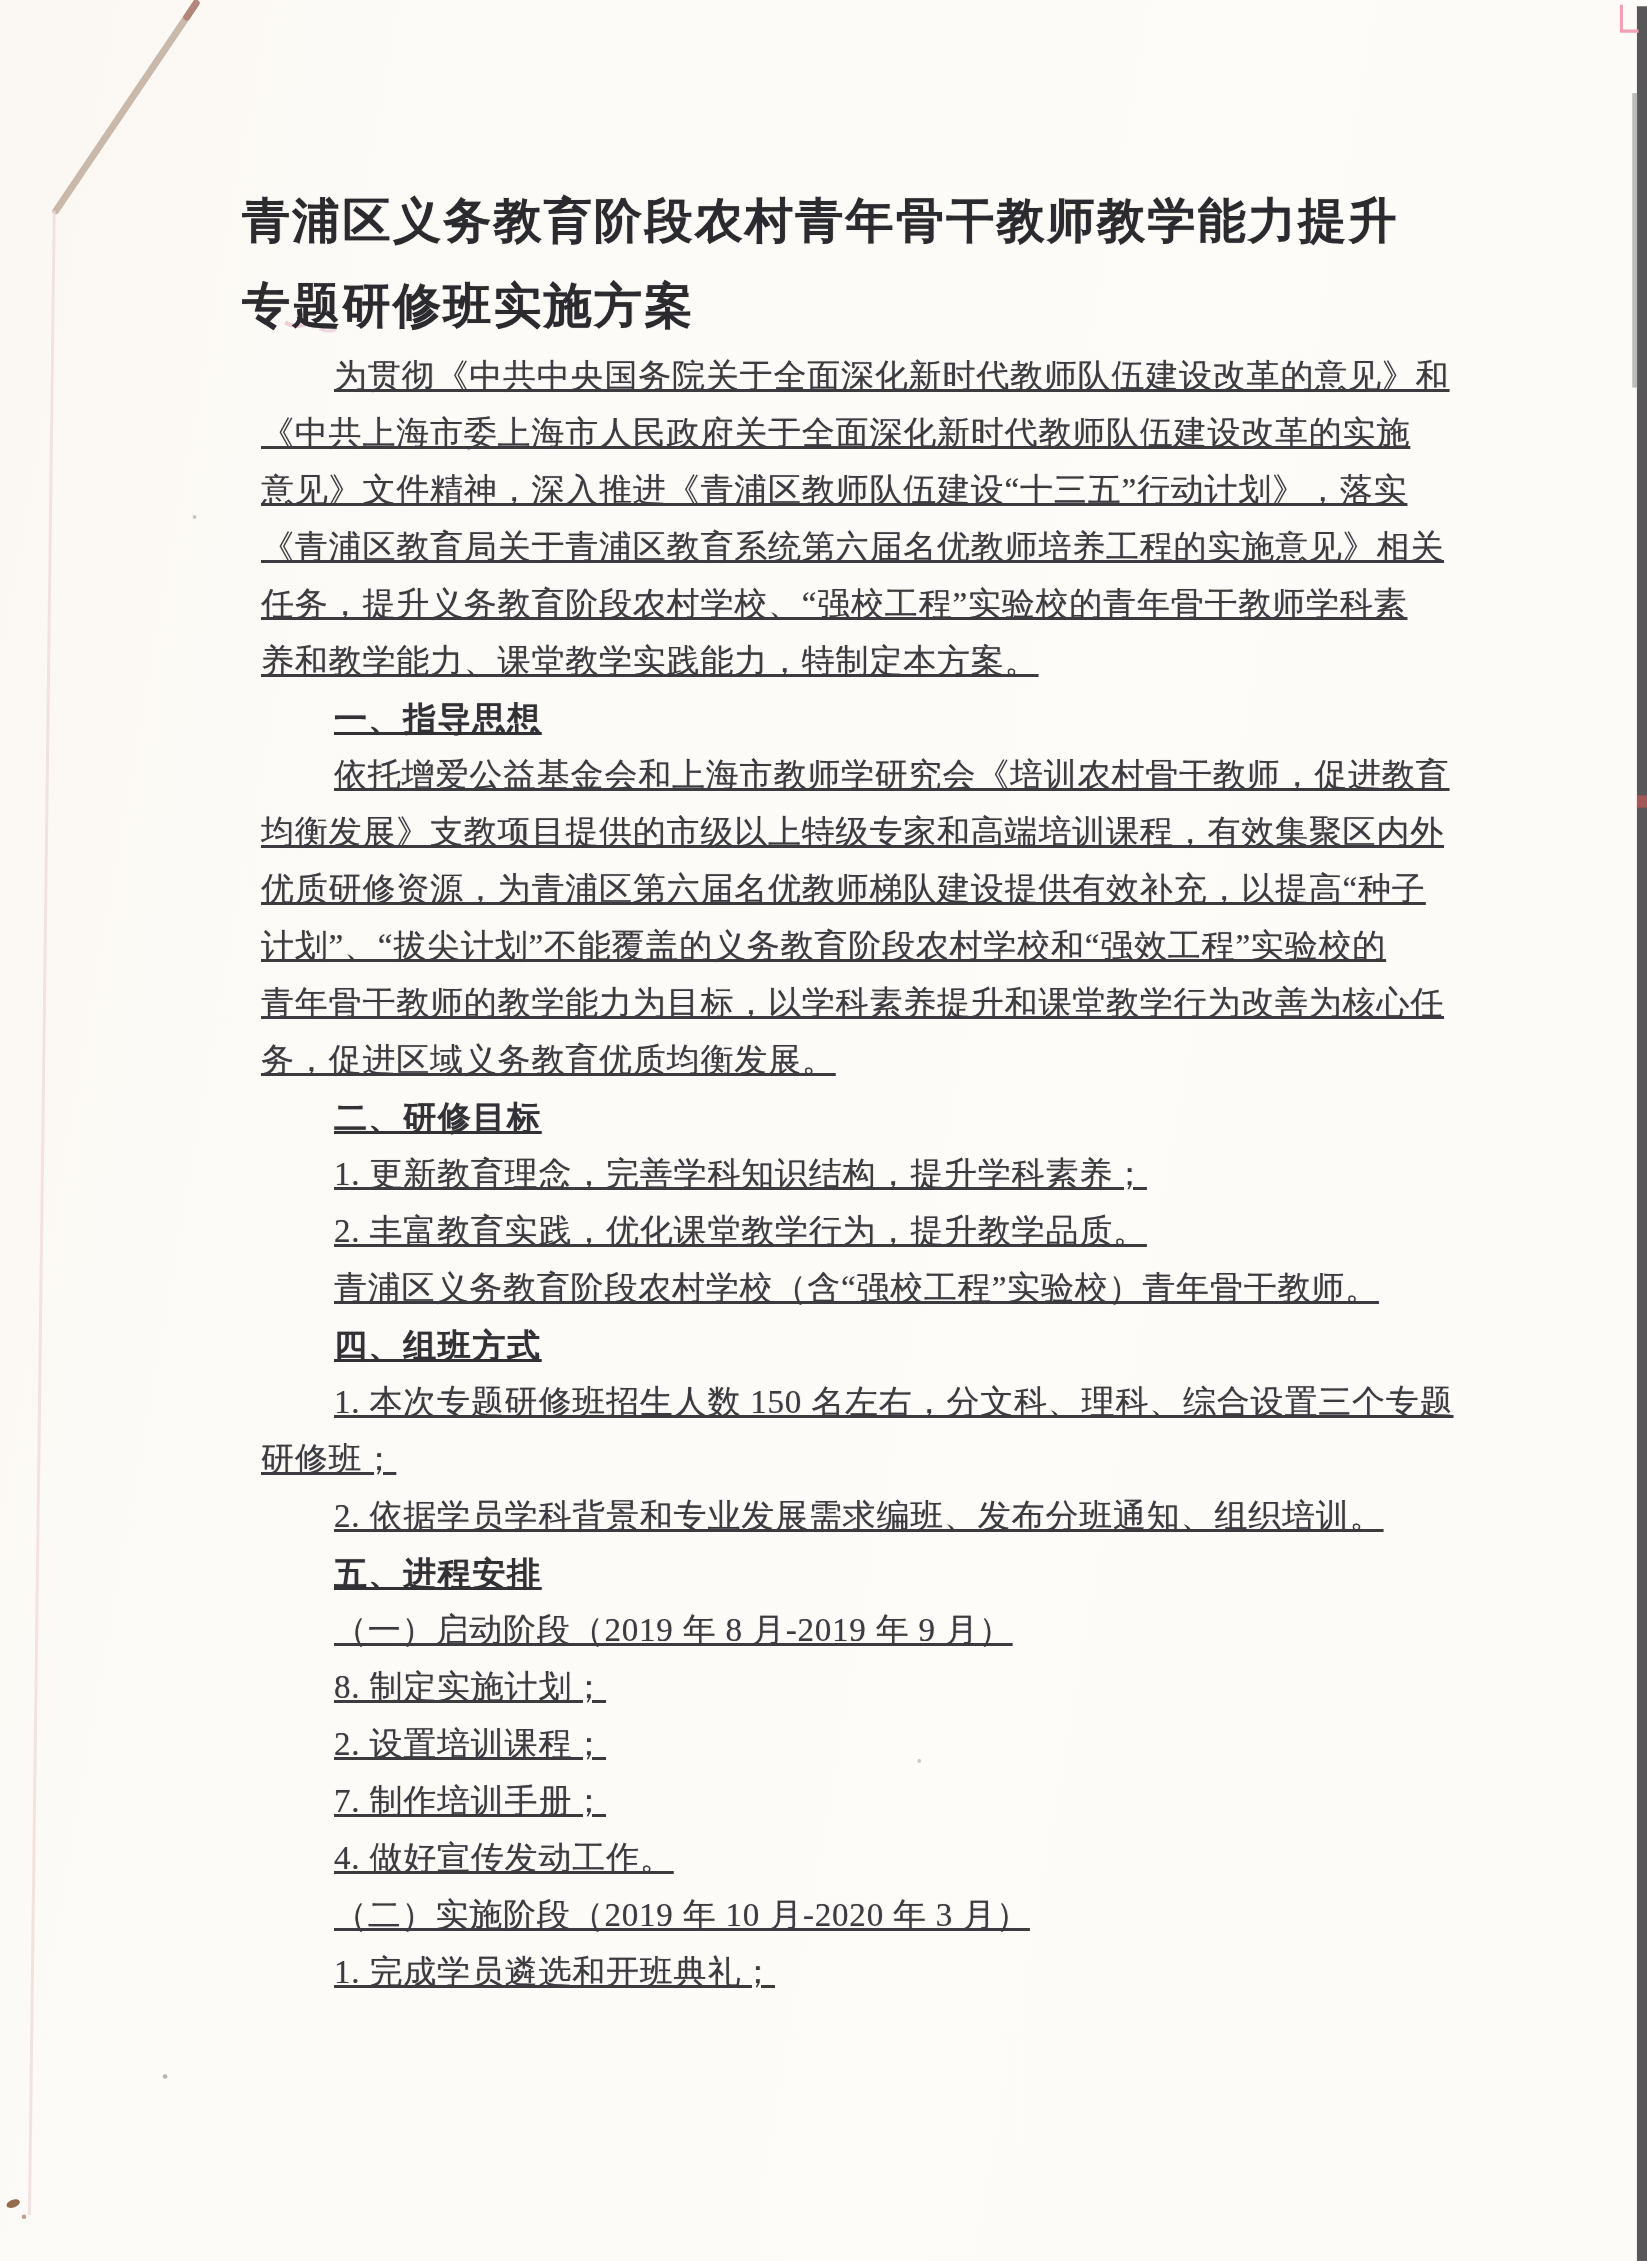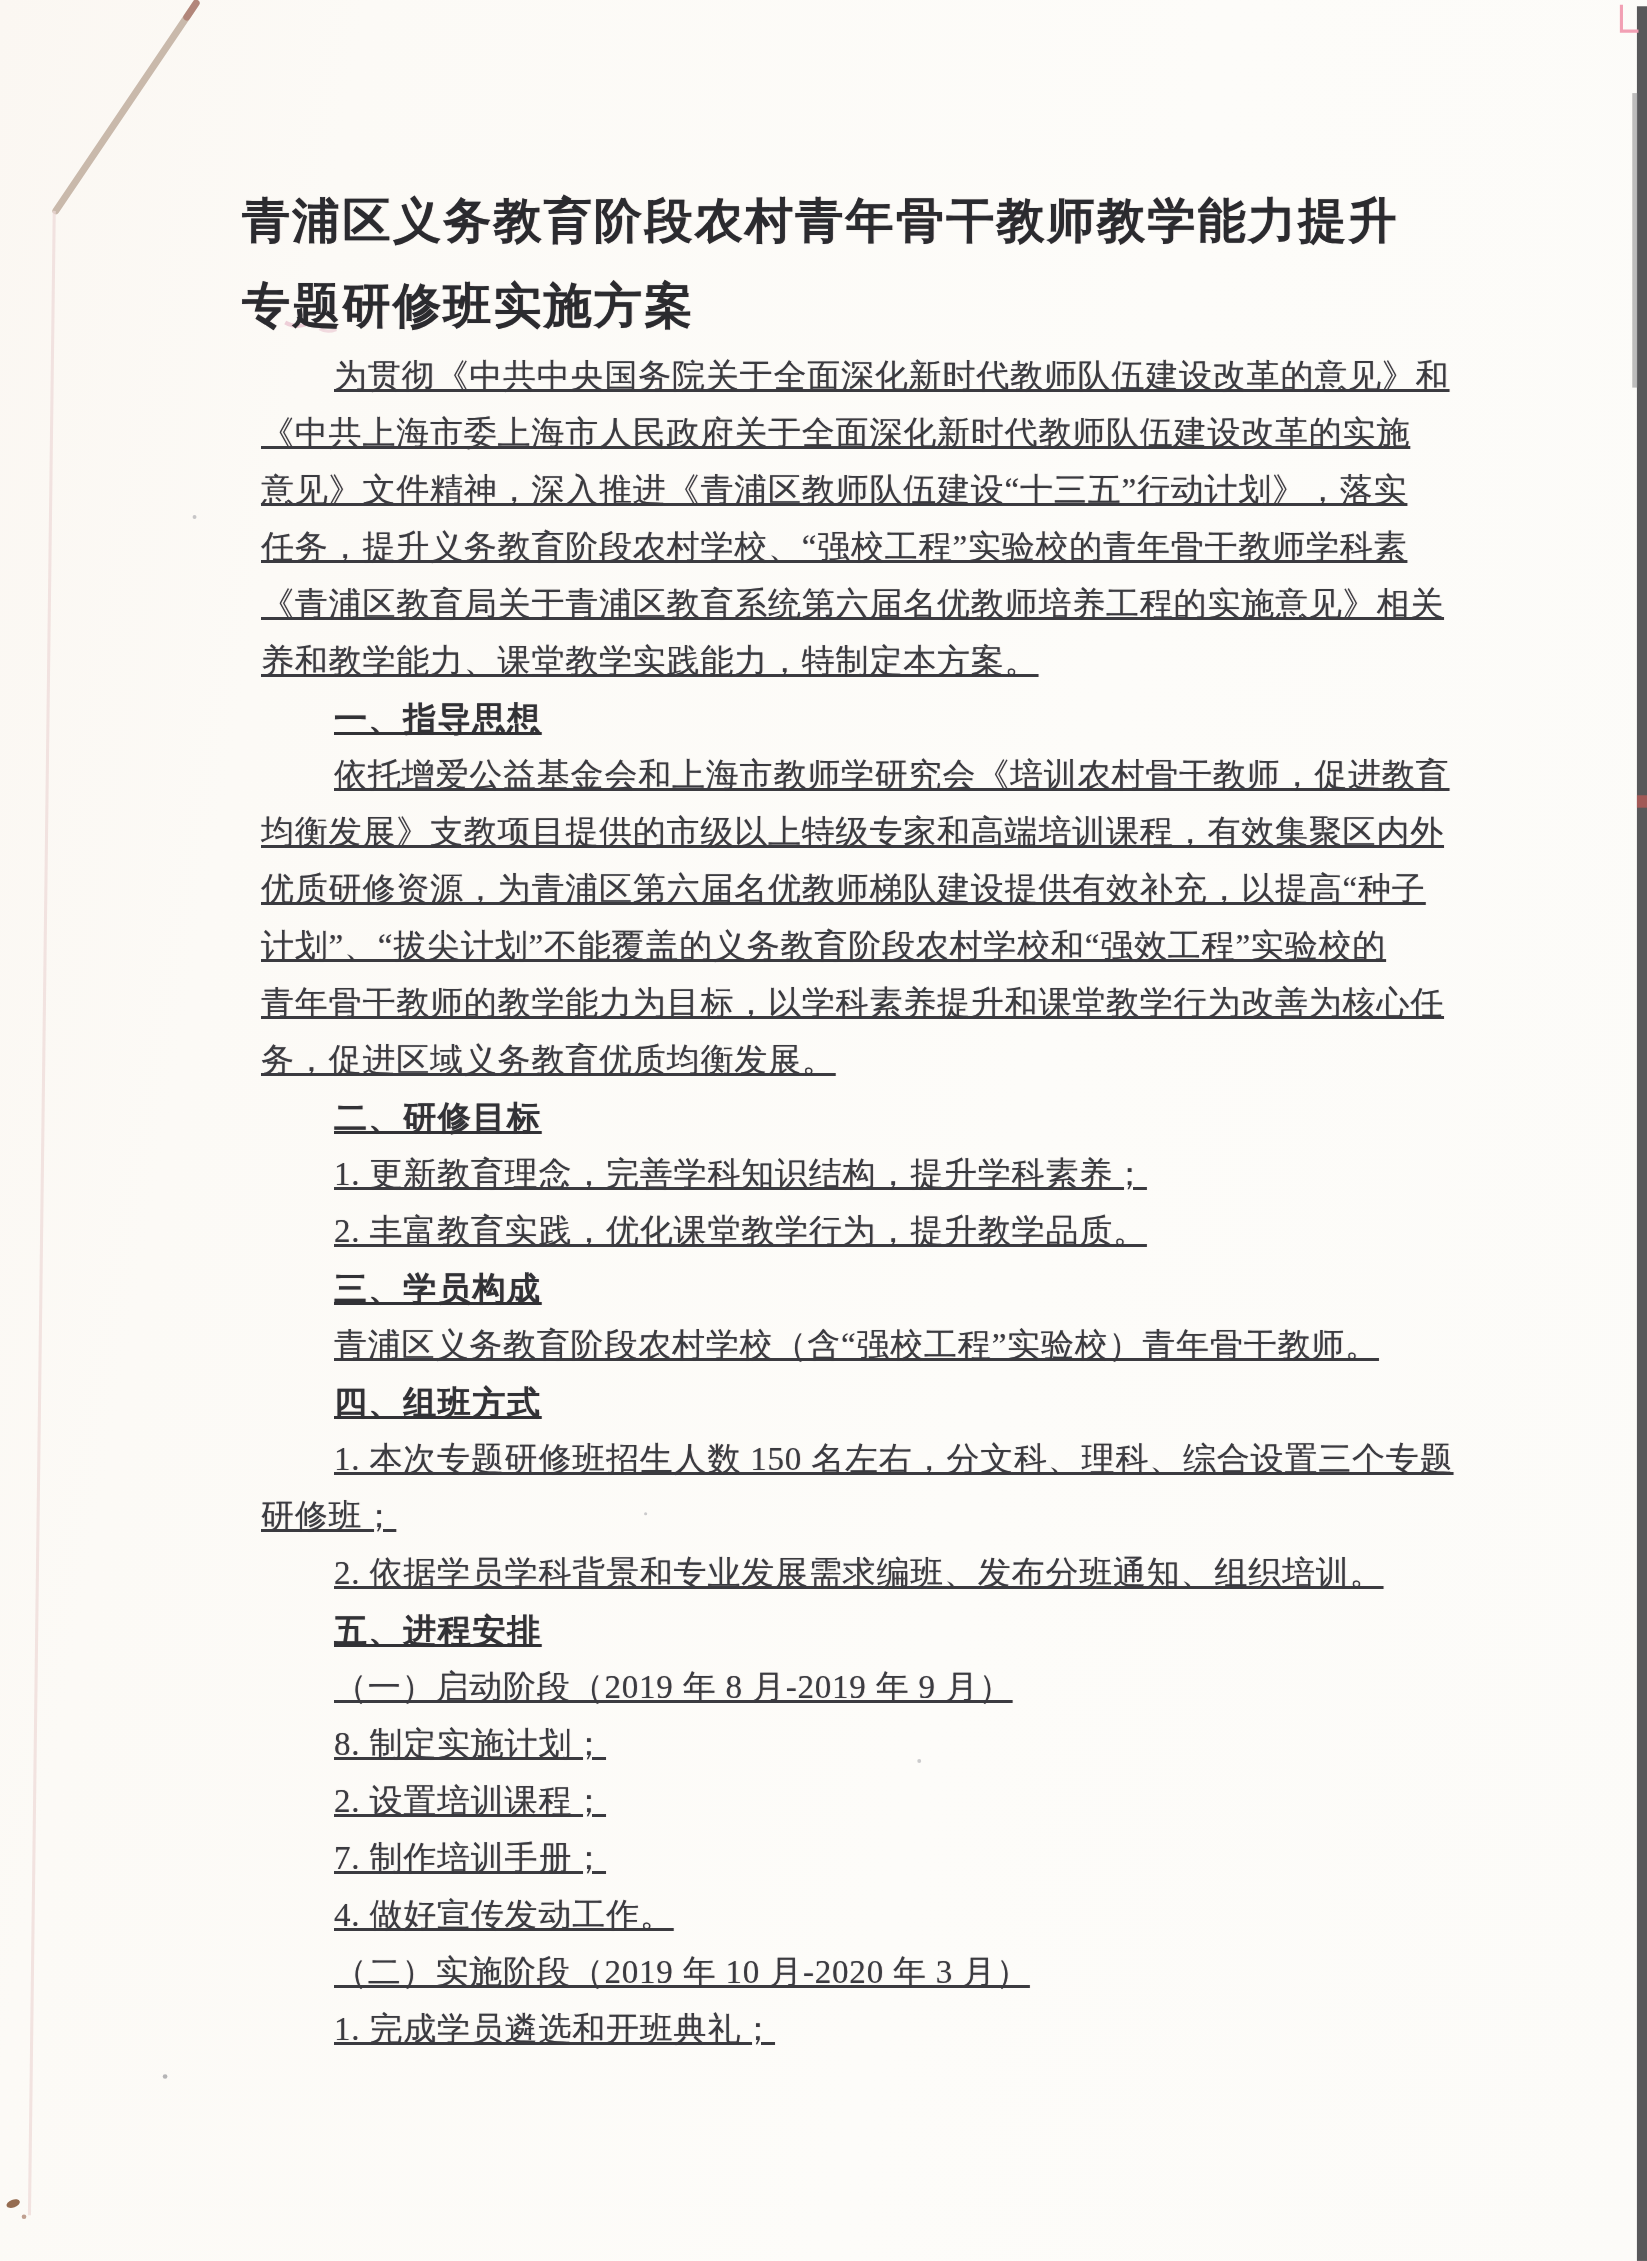--- a/index.html
+++ b/index.html
@@ -63,34 +63,33 @@
 
   <div class="title">
     <div class="title-line">青浦区义务教育阶段农村青年骨干教师教学能力提升</div>
     <div class="title-line">专题研修班实施方案</div>
   </div>
 
   <div class="body">
     <div class="line indent">为贯彻《中共中央国务院关于全面深化新时代教师队伍建设改革的意见》和</div>
     <div class="line">《中共上海市委上海市人民政府关于全面深化新时代教师队伍建设改革的实施</div>
     <div class="line">意见》文件精神，深入推进《青浦区教师队伍建设“十三五”行动计划》，落实</div>
+    <div class="line">《青浦区教育局关于青浦区教育系统第六届名优教师培养工程的实施意见》相关</div>
     <div class="line">任务，提升义务教育阶段农村学校、“强校工程”实验校的青年骨干教师学科素</div>
-    <div class="line">《青浦区教育局关于青浦区教育系统第六届名优教师培养工程的实施意见》相关</div>
     <div class="line">养和教学能力、课堂教学实践能力，特制定本方案。</div>
     <div class="line indent header">一、指导思想</div>
     <div class="line indent">依托增爱公益基金会和上海市教师学研究会《培训农村骨干教师，促进教育</div>
     <div class="line">均衡发展》支教项目提供的市级以上特级专家和高端培训课程，有效集聚区内外</div>
     <div class="line">优质研修资源，为青浦区第六届名优教师梯队建设提供有效补充，以提高“种子</div>
     <div class="line">计划”、“拔尖计划”不能覆盖的义务教育阶段农村学校和“强效工程”实验校的</div>
     <div class="line">青年骨干教师的教学能力为目标，以学科素养提升和课堂教学行为改善为核心任</div>
     <div class="line">务，促进区域义务教育优质均衡发展。</div>
     <div class="line indent header">二、研修目标</div>
     <div class="line indent">1. 更新教育理念，完善学科知识结构，提升学科素养；</div>
     <div class="line indent">2. 丰富教育实践，优化课堂教学行为，提升教学品质。</div>
-    <div class="line indent header">三、学员构成</div>
     <div class="line indent">青浦区义务教育阶段农村学校（含“强校工程”实验校）青年骨干教师。</div>
     <div class="line indent header">四、组班方式</div>
     <div class="line indent">1. 本次专题研修班招生人数 150 名左右，分文科、理科、综合设置三个专题</div>
     <div class="line">研修班；</div>
     <div class="line indent">2. 依据学员学科背景和专业发展需求编班、发布分班通知、组织培训。</div>
     <div class="line indent header">五、进程安排</div>
     <div class="line indent">（一）启动阶段（2019 年 8 月-2019 年 9 月）</div>
     <div class="line indent">8. 制定实施计划；</div>
     <div class="line indent">2. 设置培训课程；</div>
     <div class="line indent">7. 制作培训手册；</div>

